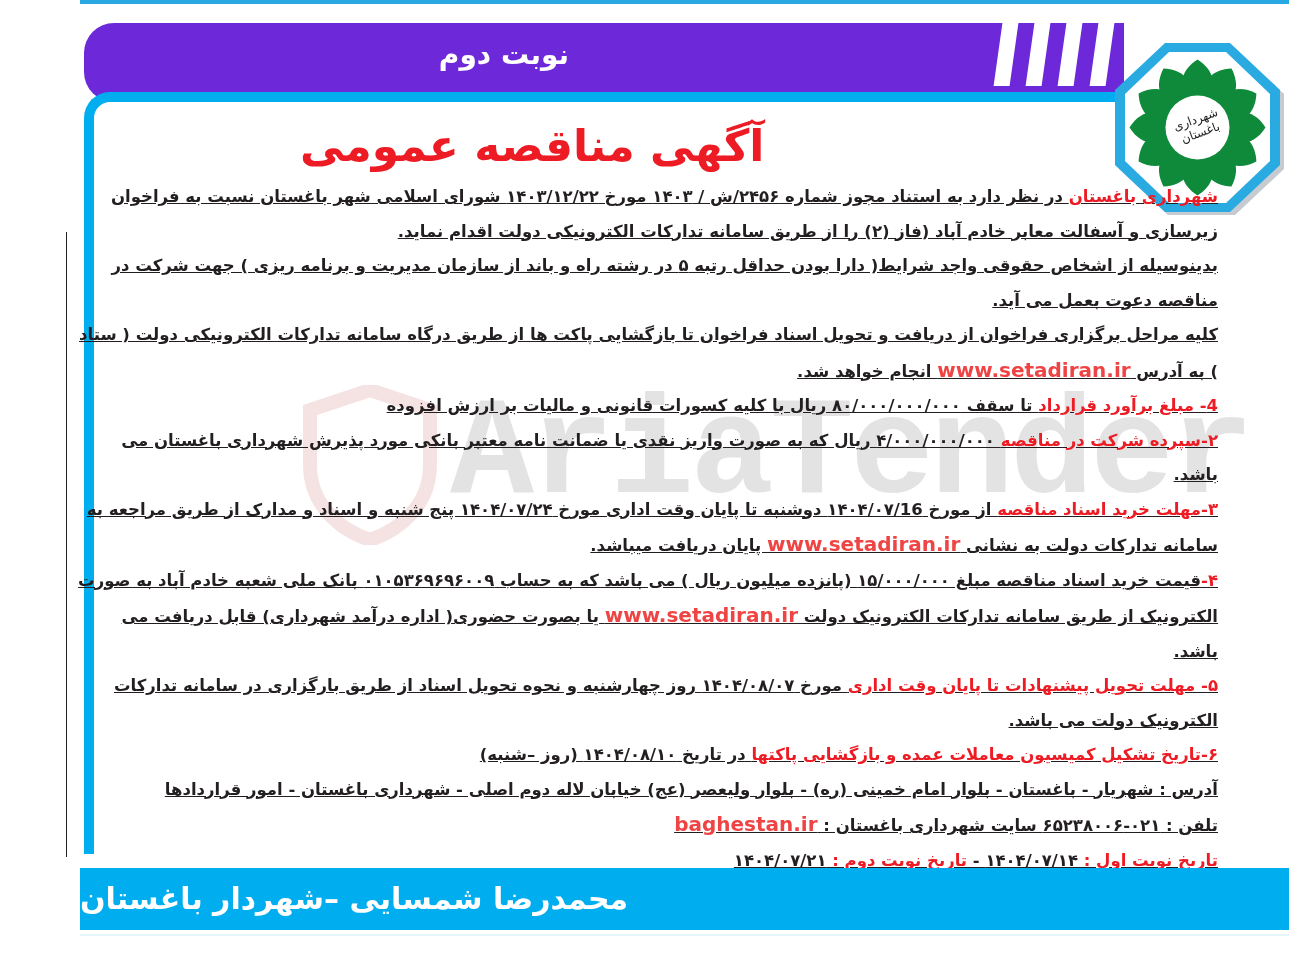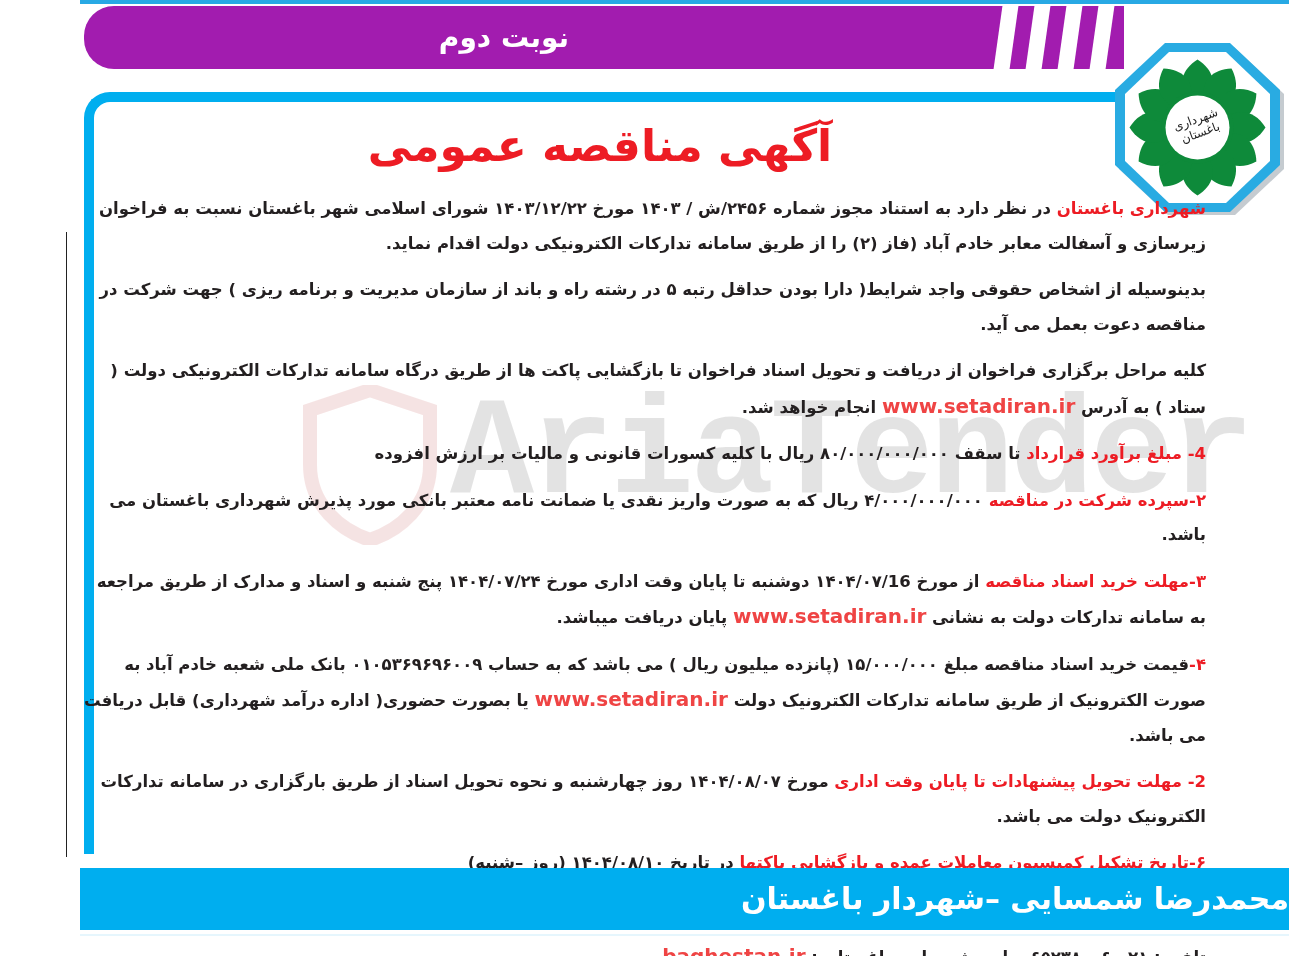--- a/index.html
+++ b/index.html
@@ -2,62 +2,62 @@
 <html><head>
 <meta charset="utf-8">
 <style>
   html, body { margin:0; padding:0; }
   body {
     width:1289px; height:956px; background:#ffffff; position:relative; overflow:hidden;
     font-family:"DejaVu Sans", sans-serif;
   }
   .top-line { position:absolute; left:80px; top:0; width:1209px; height:4px; background:#28a9e4; }
   .banner {
-    position:absolute; left:84px; top:6px; width:1040px; height:63px;
-    background:#a21caf; border-radius:30px 0 0 30px;
+    position:absolute; left:84px; top:23px; width:1040px; height:79px;
+    background:#6d28d9; border-radius:30px 0 0 30px;
   }
   .banner .title {
     position:absolute; left:0; right:200px; top:0; height:63px; line-height:63px;
     text-align:center; color:#fff; font-weight:bold; font-size:28px; direction:rtl;
   }
   .stripes { position:absolute; right:0; top:0; height:63px; width:200px; }
   .stripe {
     position:absolute; top:0; width:16px; height:63px; background:#fff; transform:skewX(-8deg);
   }
   .frame {
     position:absolute; left:84px; top:92px; width:1040px; height:762px;
     border-top:10px solid #00aeef; border-left:10px solid #00aeef; border-radius:26px 0 0 0;
     box-sizing:border-box;
   }
   .frame-inner-line { position:absolute; left:66px; top:232px; width:1px; height:625px; background:#222; }
   .logo-wrap { position:absolute; left:1110px; top:40px; width:175px; height:175px; }
   .ad-title {
-    position:absolute; left:300px; top:116px; width:600px; text-align:center;
+    position:absolute; left:300px; top:116px; width:600px; text-align:left;
     color:#ed1c24; font-weight:bold; font-size:44px; direction:rtl; line-height:60px;
   }
   .body-text {
     position:absolute; left:72px; top:180px; width:1146px; direction:rtl; text-align:right;
     font-size:16.5px; font-weight:bold; color:#231f20; line-height:34.5px;
   }
-  .body-text p { margin:12px; }
+  .body-text p { margin:0;text-decoration:underline; }
   .red { color:#ed1c24; }
   .blue { color:#ef4444; font-weight:bold; font-size:20px; direction:ltr; unicode-bidi:embed; }
   .watermark {
     position:absolute; left:300px; top:380px; width:560px; height:170px; opacity:0.13;
     pointer-events:none;
   }
   .watermark .wm-text {
     position:absolute; left:150px; top:0; font-size:140px; font-weight:bold; color:#333;
     font-family:Liberation Mono, monospace; line-height:150px; letter-spacing:-4px;
   }
   .footer {
     position:absolute; left:80px; top:868px; width:1209px; height:62px; background:#00aeef;
   }
   .footer .sig {
-    position:absolute; left:0; right:0; top:0; line-height:62px; text-align:right;
+    position:absolute; left:0; right:0; top:0; line-height:62px; text-align:left;
     color:#fff; font-weight:bold; font-size:30px; direction:rtl;
   }
   .bottom-line { position:absolute; left:80px; top:934px; width:1209px; height:2px; background:#e6f6fd; }
 </style>
 </head>
 <body>
 
 <div class="top-line"></div>
 
 <div class="banner">
@@ -123,21 +123,21 @@
   <p>
     <span class="red">۲-سپرده شرکت در مناقصه</span><span> ۴/۰۰۰/۰۰۰/۰۰۰ ریال که به صورت واریز نقدی یا ضمانت نامه معتبر بانکی مورد پذیرش شهرداری باغستان می باشد.</span>
   </p>
   <p>
     <span class="red">۳-مهلت خرید اسناد مناقصه</span><span> از مورخ ۱۴۰۴/۰۷/16 دوشنبه تا پایان وقت اداری مورخ ۱۴۰۴/۰۷/۲۴ پنج شنبه و اسناد و مدارک از طریق مراجعه به سامانه تدارکات دولت به نشانی </span><span class="blue">www.setadiran.ir</span><span> پایان دریافت میباشد.</span>
   </p>
   <p>
     <span class="red">۴-</span><span>قیمت خرید اسناد مناقصه مبلغ ۱۵/۰۰۰/۰۰۰ (پانزده میلیون ریال ) می باشد که به حساب ۰۱۰۵۳۶۹۶۹۶۰۰۹ بانک ملی شعبه خادم آباد به صورت الکترونیک از طریق سامانه تدارکات الکترونیک دولت </span><span class="blue">www.setadiran.ir</span><span> یا بصورت حضوری( اداره درآمد شهرداری) قابل دریافت می باشد.</span>
   </p>
   <p>
-    <span class="red">2- مهلت تحویل پیشنهادات تا پایان وقت اداری</span><span> مورخ ۱۴۰۴/۰۸/۰۷ روز چهارشنبه و نحوه تحویل اسناد از طریق بارگزاری در سامانه تدارکات الکترونیک دولت می باشد.</span>
+    <span class="red">۵- مهلت تحویل پیشنهادات تا پایان وقت اداری</span><span> مورخ ۱۴۰۴/۰۸/۰۷ روز چهارشنبه و نحوه تحویل اسناد از طریق بارگزاری در سامانه تدارکات الکترونیک دولت می باشد.</span>
   </p>
   <p>
     <span class="red">۶-تاریخ تشکیل کمیسیون معاملات عمده و بازگشایی پاکتها</span><span> در تاریخ ۱۴۰۴/۰۸/۱۰ (روز –شنبه)</span>
   </p>
   <p>آدرس : شهریار - باغستان - بلوار امام خمینی (ره) - بلوار ولیعصر (عج) خیابان لاله دوم اصلی - شهرداری باغستان - امور قراردادها</p>
   <p>
     <span>تلفن : ۰۲۱-۶۵۲۳۸۰۰۶ سایت شهرداری باغستان : </span><span class="blue">baghestan.ir</span>
   </p>
   <p>
     <span class="red">تاریخ نوبت اول : </span><span>۱۴۰۴/۰۷/۱۴</span><span> - </span><span class="red">تاریخ نوبت دوم : </span><span>۱۴۰۴/۰۷/۲۱</span>

